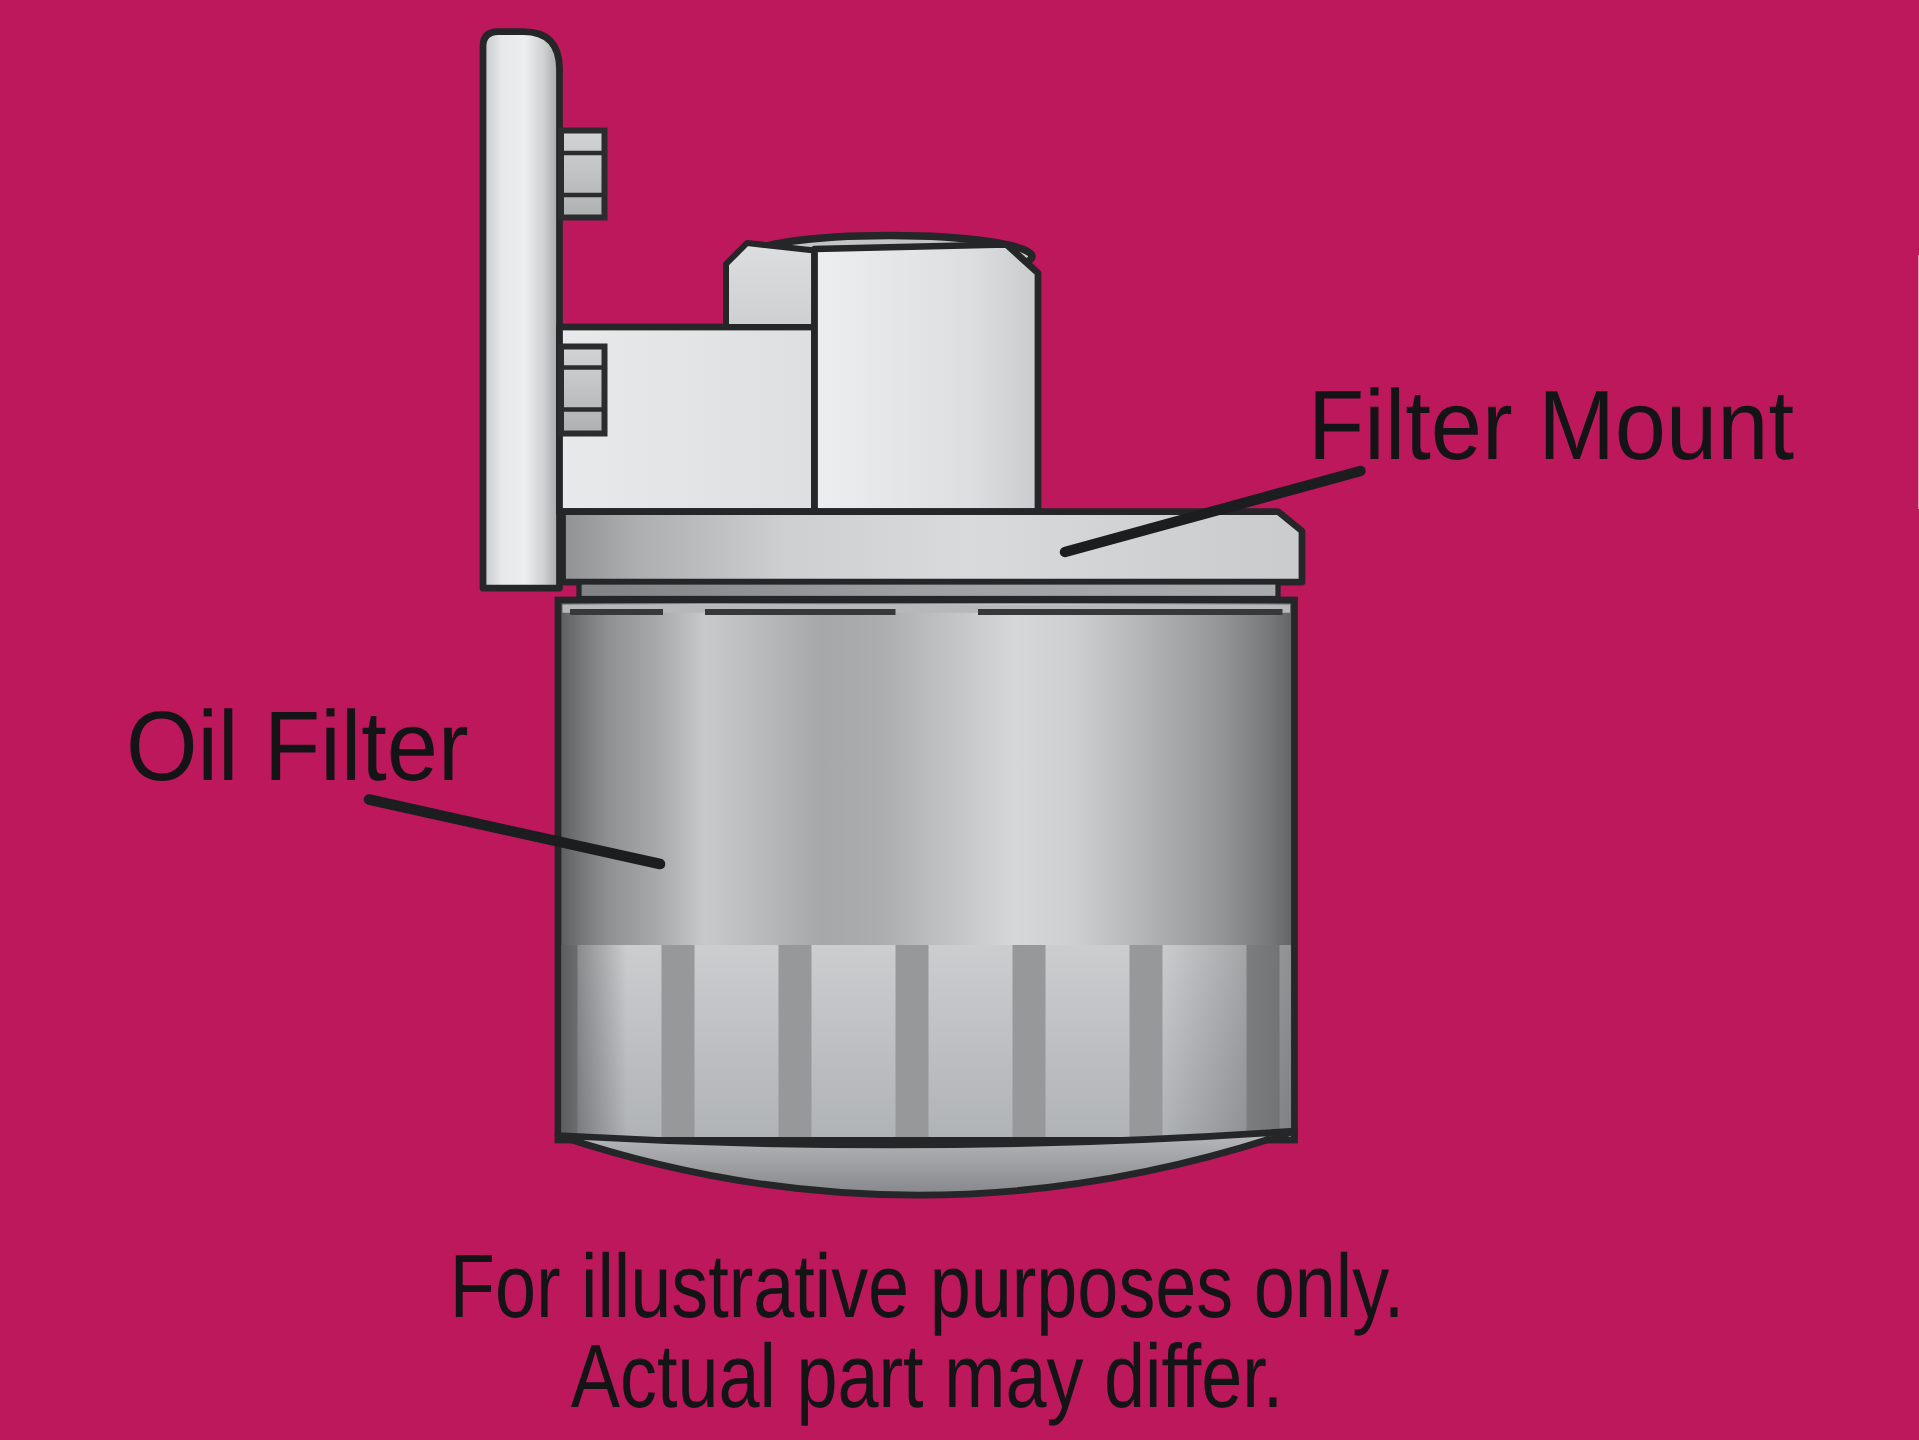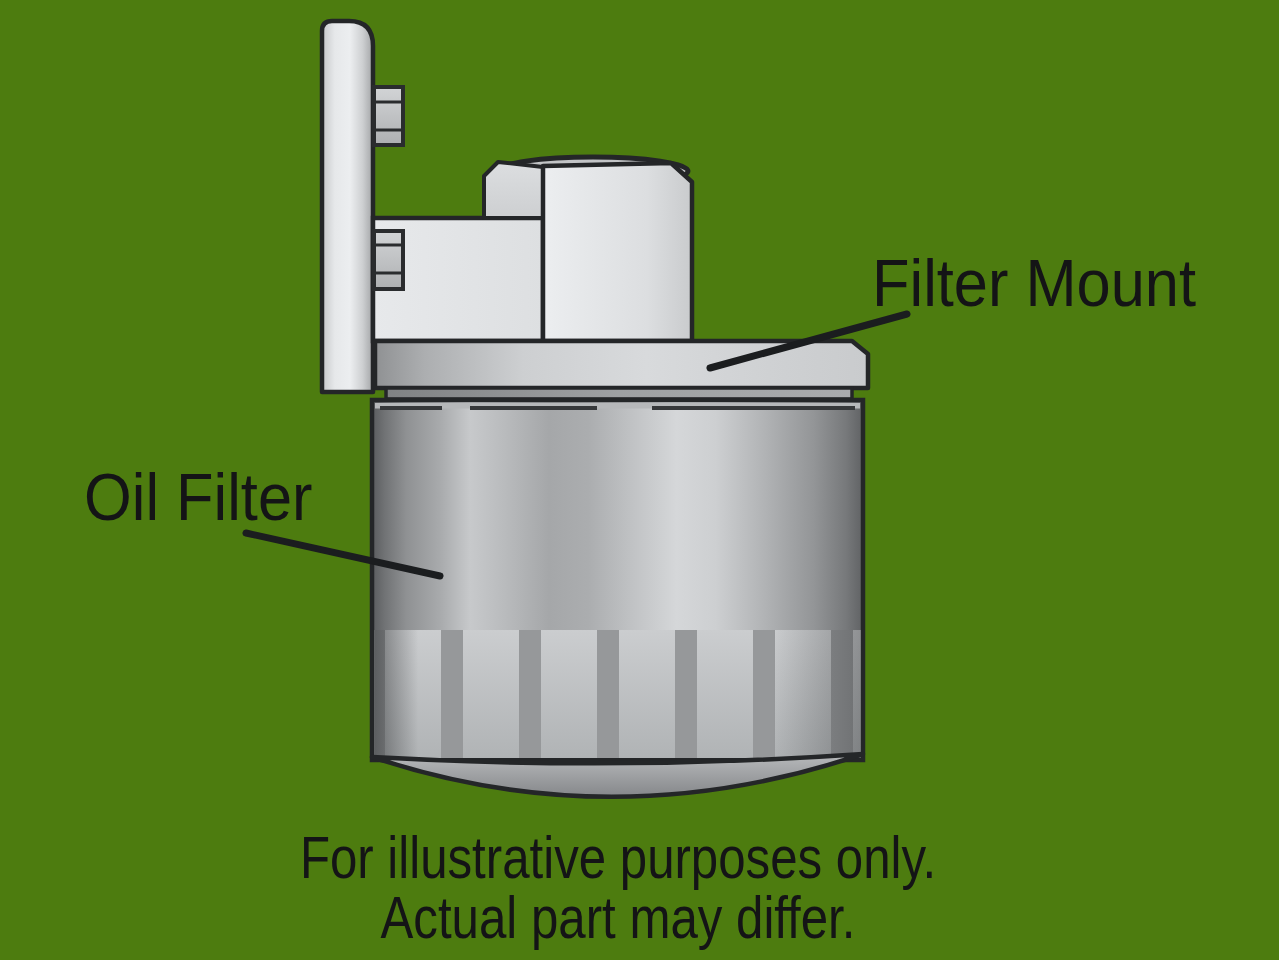--- a/index.html
+++ b/index.html
@@ -1,20 +1,20 @@
 <!DOCTYPE html>
 <html><head>
 <meta charset="utf-8">
 <style>
   html, body { margin: 0; padding: 0; background: #ffffff; }
   .stage {
     position: relative;
     width: 1279px;
     height: 960px;
-    background: #4d7c0f;
+    background: #be185d;
     overflow: hidden;
     font-family: "Liberation Sans", sans-serif;
   }
   .stage svg { position: absolute; left: 0; top: 0; }
   .callout {
     position: absolute;
     font-size: 66px;
     line-height: 1;
     color: #141416;
     white-space: nowrap;

